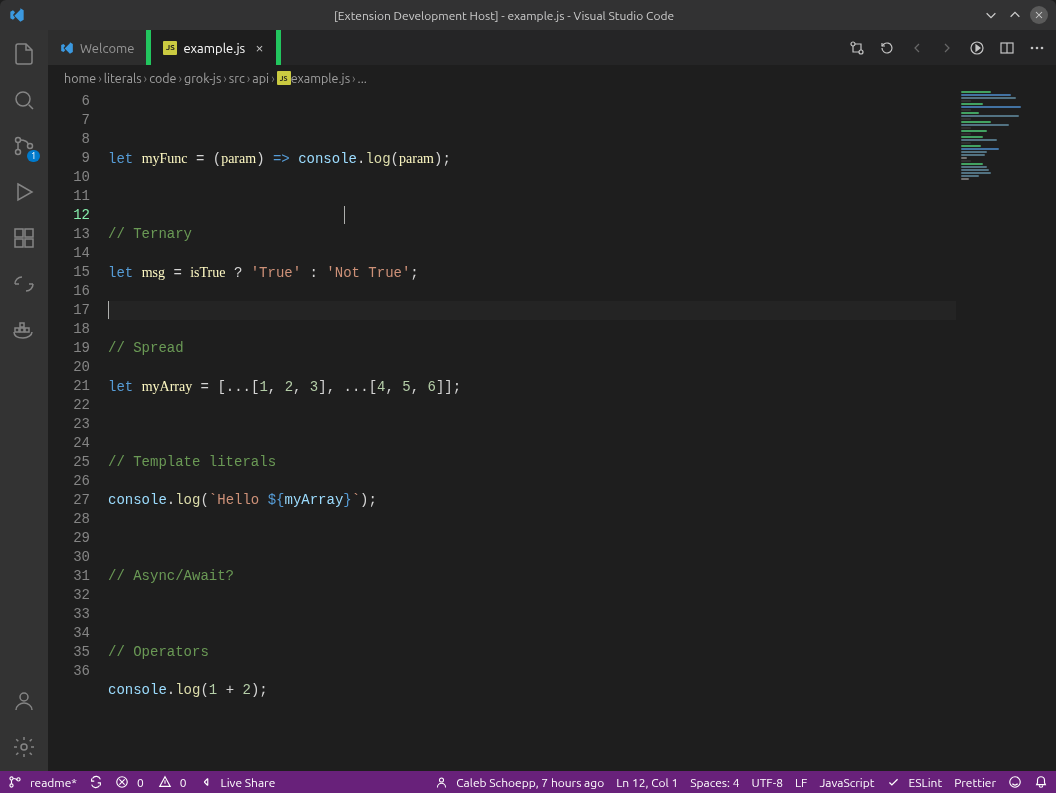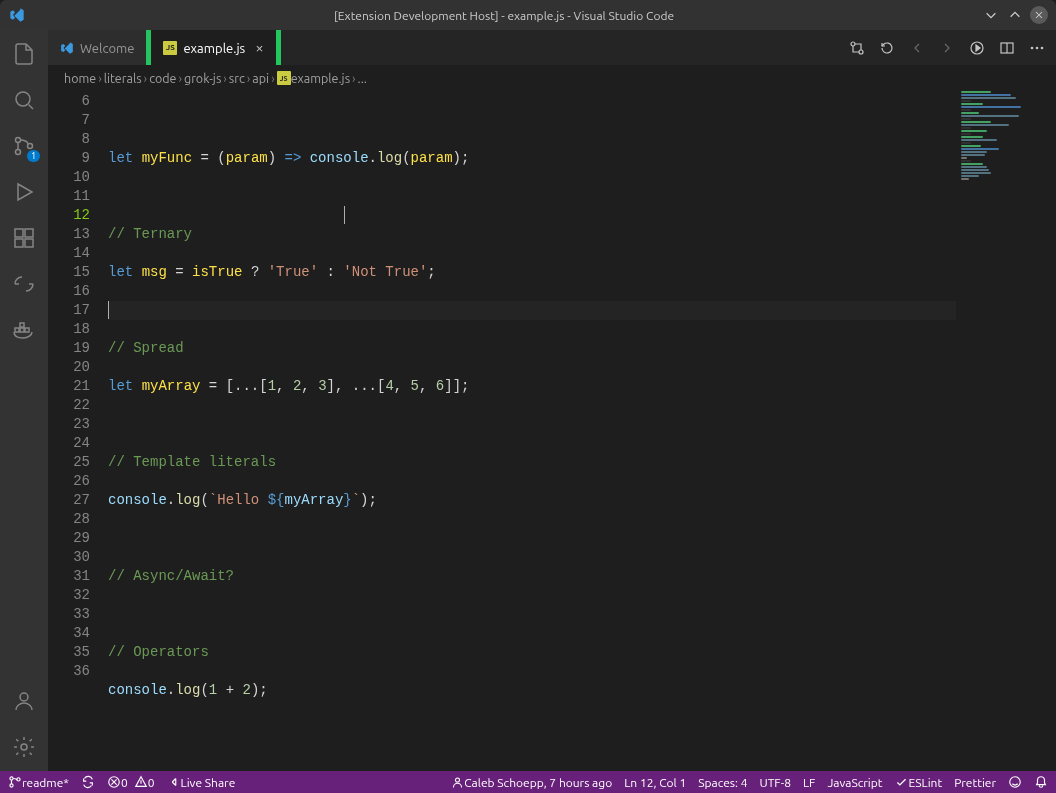--- a/index.html
+++ b/index.html
@@ -52,21 +52,21 @@
 .breadcrumb .sep { color:#7a7a7a; padding:0 2px; }
 .bc-icon { width:14px; height:14px; display:inline-flex; align-items:center; justify-content:center; color:#cbcb41; }
 
 .code-container { display:flex; flex:1; overflow:hidden; position:relative; }
 .gutter {
   width:60px; text-align:right; padding:1px 18px 0 0;
   font-family:"Droid Sans Mono","Consolas","Courier New",monospace;
   font-size:14px; line-height:19px; color:#858585; user-select:none;
 }
 .gutter .ln { height:19px; }
-.gutter .active { color:#84cc16; }
+.gutter .active { color:#86efac; }
 
 .code {
   flex:1; padding:1px 0 0 0;
   font-family:"Droid Sans Mono","Consolas","Courier New",monospace;
   font-size:14px; line-height:19px; white-space:pre; position:relative;
 }
 .line { height:19px; }
 .line.current-bg { background:rgba(40,40,40,0.6); }
 
 .cursor {
@@ -76,36 +76,36 @@
 
 .minimap {
   position:absolute; top:61px; right:0; width:100px; height:calc(100% - 61px);
   background:#1e1e1e; opacity:0.95; border-left:1px solid #1e1e1e;
 }
 .minimap .mm-line { height:2px; margin:0 4px 1px 4px; border-radius:1px; }
 
 
 .c-comment { color:#6a9955; }
 .c-keyword { color:#569cd6; }
-.c-var { color:#fde047; }
+.c-var { color:#fef9c3;font-family:Liberation Serif, serif; }
 .c-op { color:#d4d4d4; }
 .c-punct { color:#d4d4d4; }
 .c-brace { color:#d4d4d4; }
 .c-func { color:#dcdcaa; }
 .c-string { color:#ce9178; }
 .c-num { color:#b5cea8; }
 .c-obj { color:#9cdcfe;text-align:right; }
 .c-tpl { color:#ce9178; }
 .c-tplv { color:#9cdcfe; }
 
 .statusbar {
   height:22px; background:#68217a; color:#ffffff; display:flex;
   align-items:center; font-size:12px; padding:0 8px; gap:12px;
 }
-.statusbar .sb-item { display:flex; align-items:center; gap:0;text-align:center; }
+.statusbar .sb-item { display:flex; align-items:center; gap:8px;text-align:center; }
 .statusbar .spacer { flex:1; }
 .sb-icon { width:14px; height:14px; display:inline-flex; align-items:center; justify-content:center; }
 
 svg { display:block; }
 </style>
 </head>
 <body>
 
 <div class="titlebar">
   <span class="vscode-icon">

